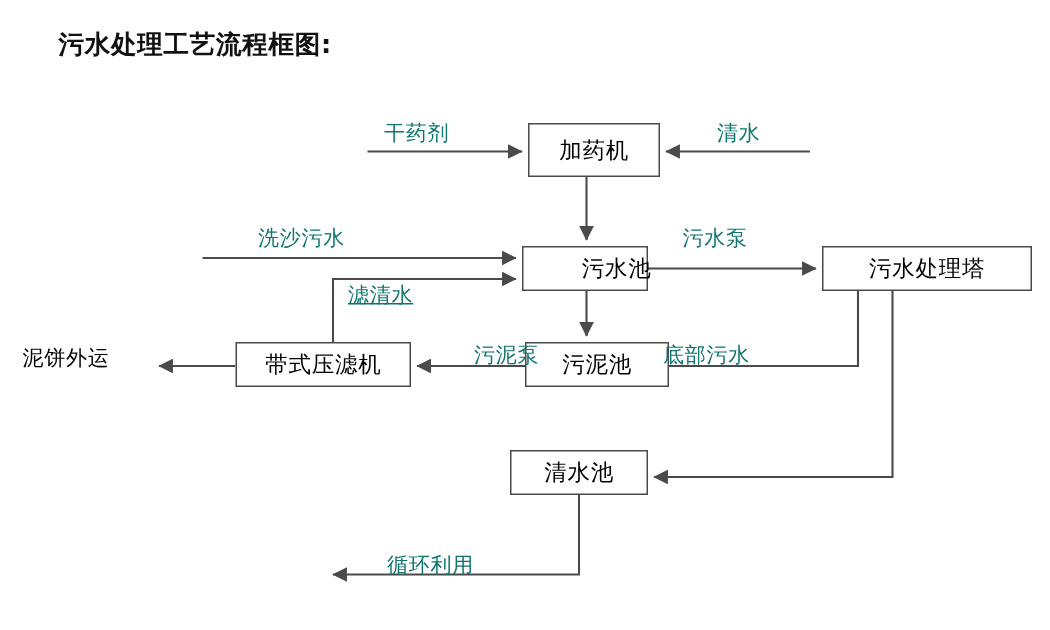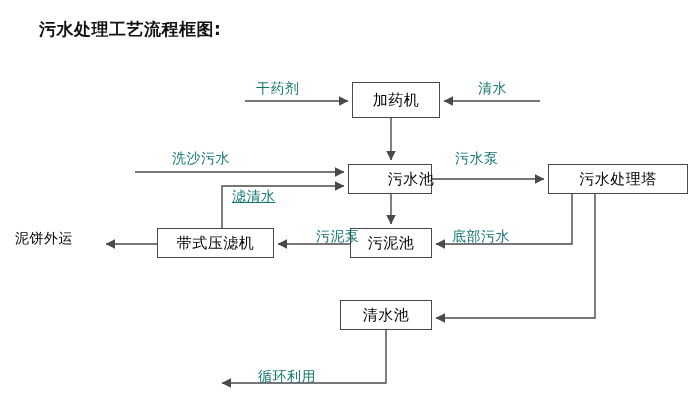--- a/index.html
+++ b/index.html
@@ -119,32 +119,32 @@
   </div>
 
   <div class="nodebox" style="left:548px; top:164px; width:140px; height:30px;">
     <span>污水处理塔</span>
   </div>
 
   <div class="nodebox" style="left:157px; top:228px; width:117px; height:30px;text-align:right;">
     <span>带式压滤机</span>
   </div>
 
-  <div class="nodebox" style="left:350px; top:228px; width:82px; height:30px;font-family:Liberation Mono, monospace;">
+  <div class="nodebox" style="left:350px; top:228px; width:96px; height:30px;font-family:Liberation Mono, monospace;">
     <span>污泥池</span>
   </div>
 
   <div class="nodebox" style="left:340px; top:300px; width:92px; height:30px;">
     <span>清水池</span>
   </div>
 
   <div class="edgelabel" style="left:256px; top:80px;">干药剂</div>
   <div class="edgelabel" style="left:478px; top:80px;">清水</div>
   <div class="edgelabel" style="left:172px; top:150px;text-align:center;">洗沙污水</div>
   <div class="edgelabel" style="left:455px; top:150px;">污水泵</div>
   <div class="edgelabel" style="left:232px; top:188px;text-decoration:underline;">滤清水</div>
   <div class="edgelabel" style="left:287px; top:228px;margin-left:29px;">污泥泵</div>
-  <div class="edgelabel" style="left:452px; top:228px;">底部污水</div>
+  <div class="edgelabel" style="left:442px; top:228px;">底部污水</div>
   <div class="edgelabel" style="left:258px; top:368px;">循环利用</div>
 
   <div class="termlabel" style="left:15px; top:230px;">泥饼外运</div>
 
 </div>
 
 </body></html>

